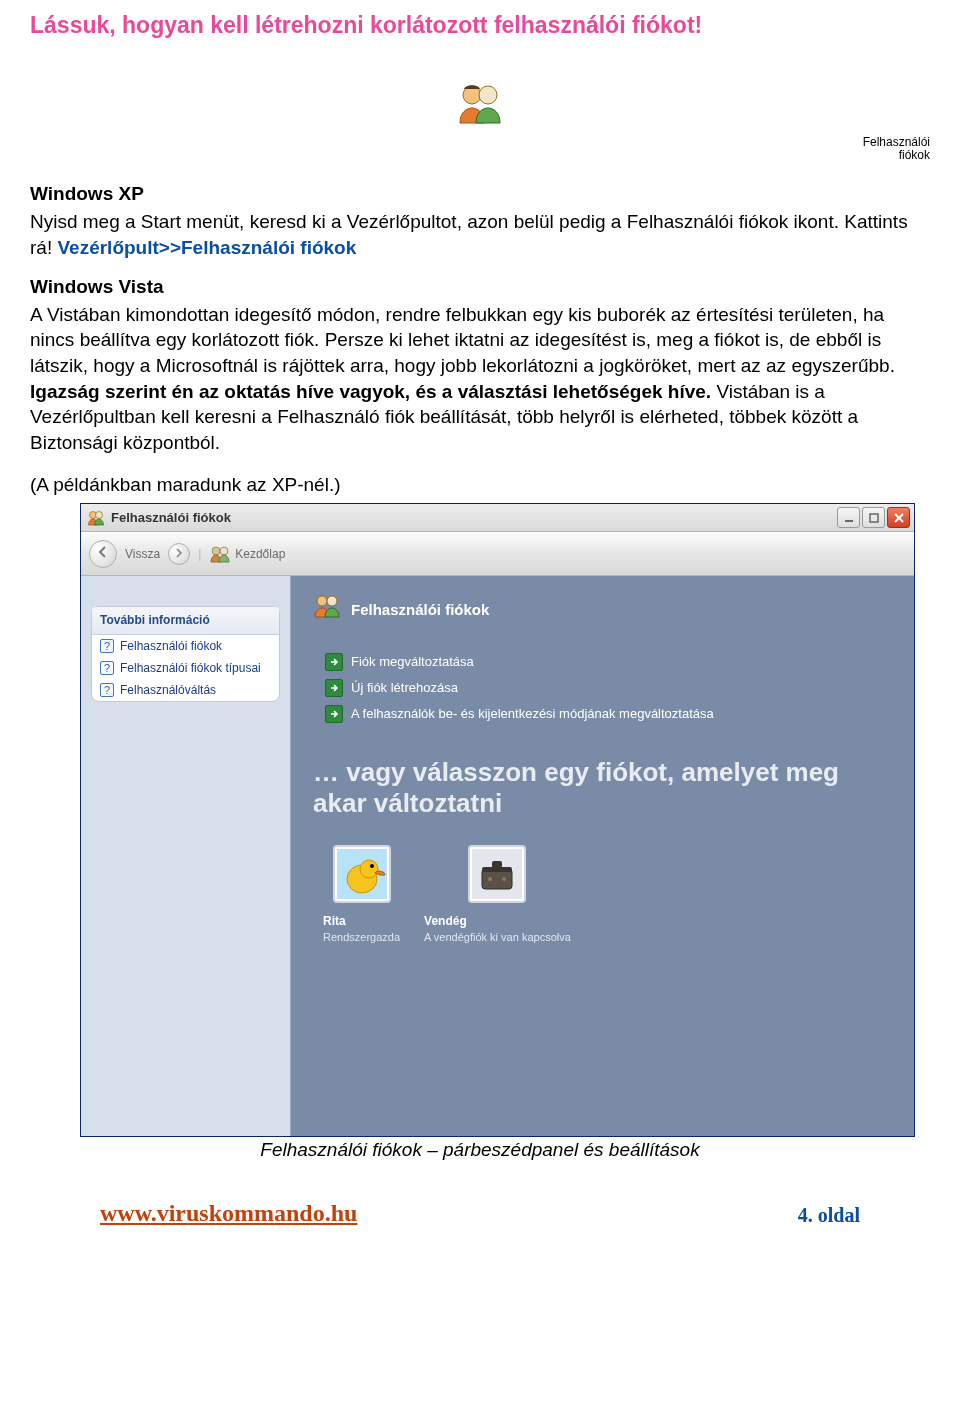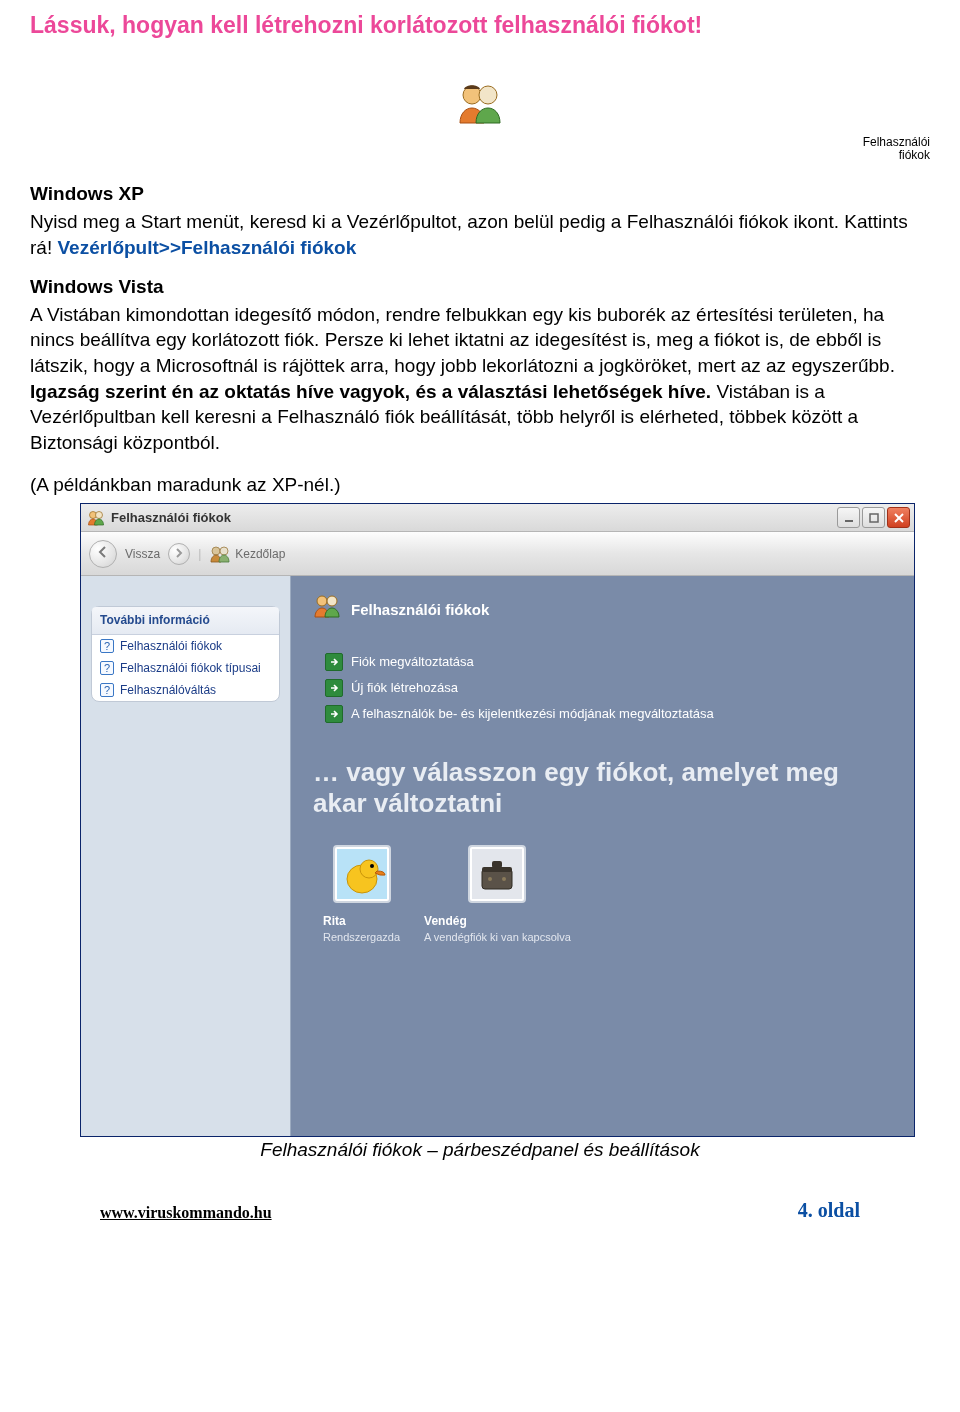--- a/index.html
+++ b/index.html
@@ -211,25 +211,25 @@
     font-size: 19px;
   }
   .footer-row {
     margin-top: 34px;
     display: flex;
     justify-content: space-between;
     align-items: flex-end;
     padding: 0 70px 0 70px;
   }
   .site-link {
-    color: #000000;
+    color: #c2410c;
     text-decoration: underline;
     font-family: "Times New Roman", serif;
     font-weight: bold;
-    font-size: 16px;
+    font-size: 24px;
   }
   .pageno {
     color: #0b4fa3;
     font-family: "Times New Roman", serif;
     font-weight: bold;
     font-size: 20px;
   }
 </style>
 </head>
 <body>

